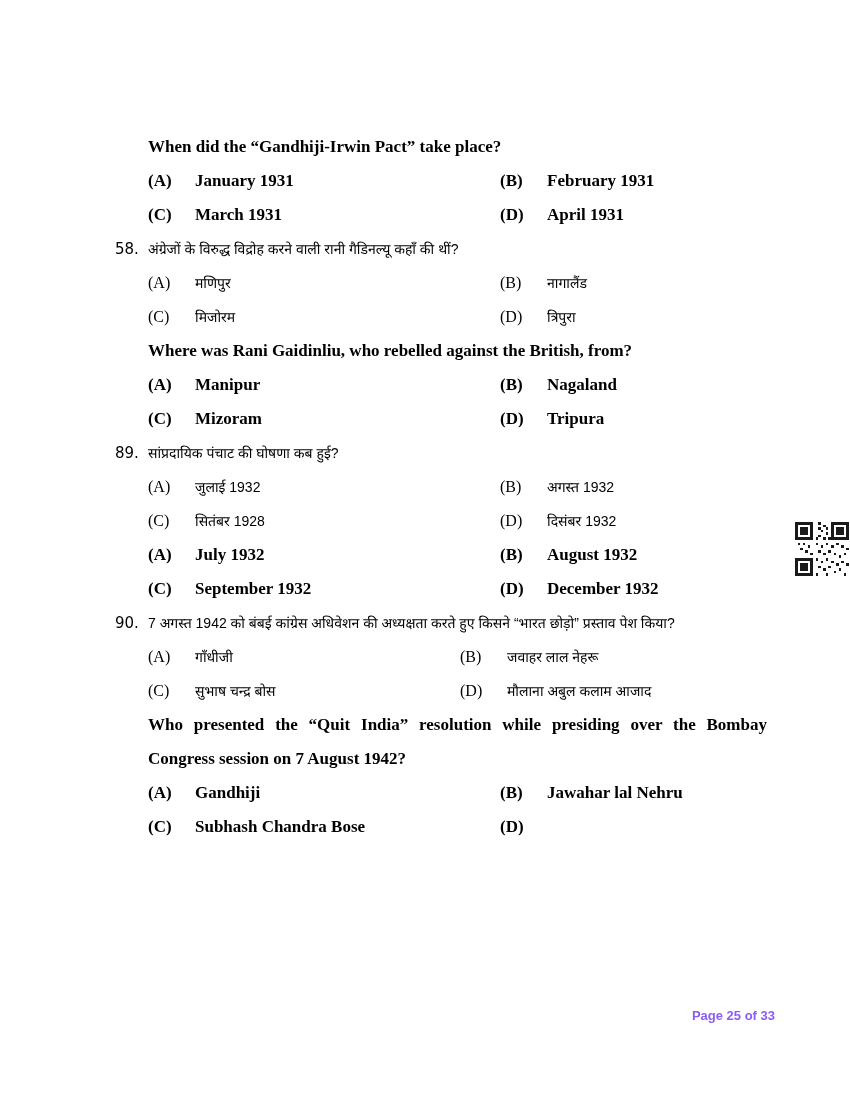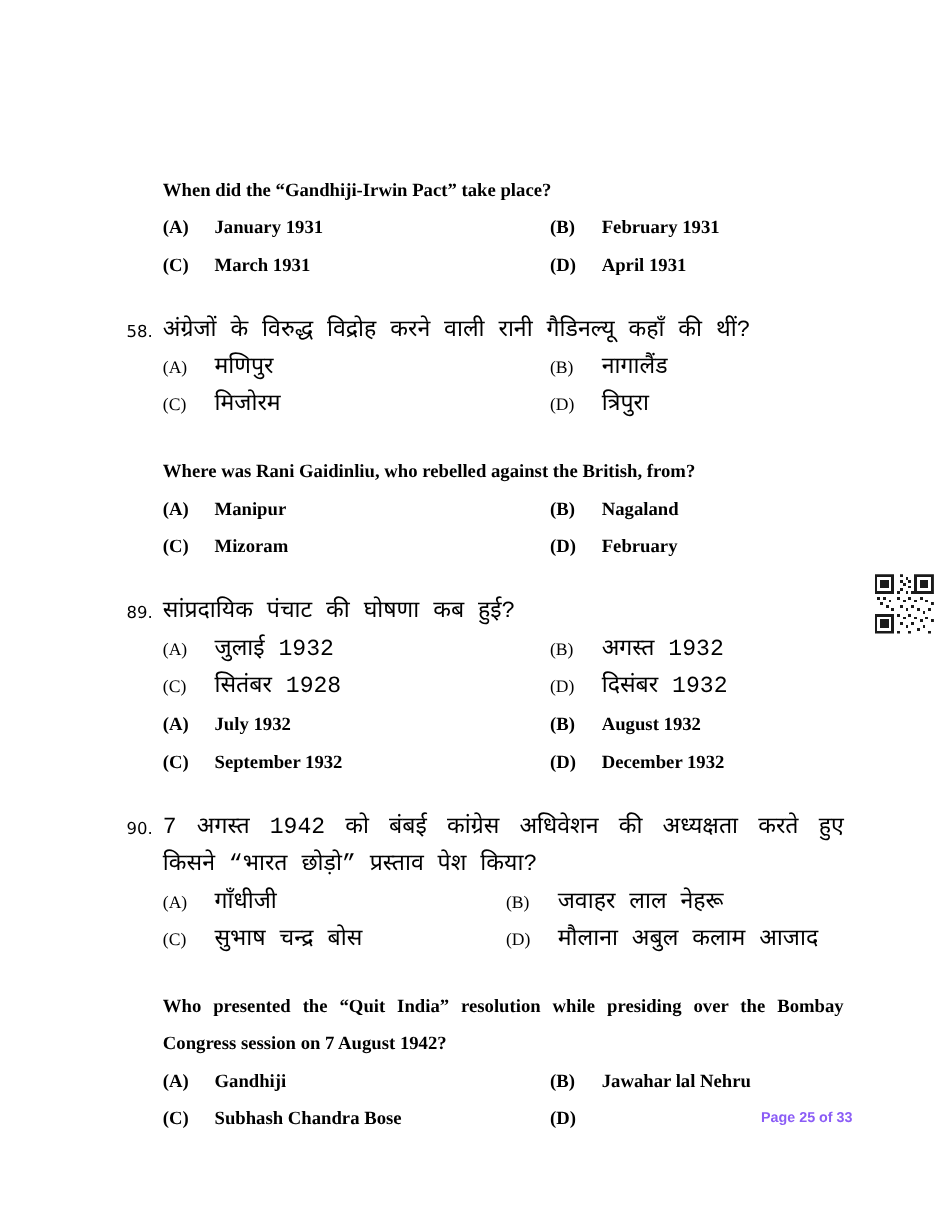--- a/index.html
+++ b/index.html
@@ -12,30 +12,30 @@
     font-family: "Liberation Serif", serif;
     color: #000;
   }
   .content {
     position: absolute;
     top: 130px;
     left: 115px;
     width: 652px;
   }
   .row { line-height: 34px; font-size: 17px; }
-  .q-row { display: flex; margin-top: 26px; }
+  .q-row { display: flex; }
   .q-num {
     width: 33px;
     flex: none;
     font-family: "DejaVu Sans", sans-serif;
     font-size: 15px;
   }
   .q-text { flex: 1; text-align: justify; }
   .en { font-weight: bold; font-family: "Liberation Serif", serif; font-size: 17px; }
-  .hindi { font-weight: normal; font-family: Liberation Mono, monospace; font-size: 21px; }
+  .hindi { font-weight: normal; font-family: Liberation Sans, sans-serif; font-size: 14px; }
   .opts { margin-left: 33px; }
   .opt-row { display: grid; grid-template-columns: 352px 1fr; }
   .opt-row.narrow { grid-template-columns: 312px 1fr; }
   .opt { display: flex; align-items: flex-start; }
   .opt-letter { width: 47px; flex: none; }
   .opt-letter.serif-letter { font-family: "Liberation Serif", serif; font-size: 16px; }
   .opt-text.justify-wrap {
     max-width: 204px;
     text-align: justify;
   }
@@ -132,21 +132,21 @@
           <span class="opt-text en">Nagaland</span>
         </div>
       </div>
       <div class="row opt-row">
         <div class="opt">
           <span class="opt-letter en">(C)</span>
           <span class="opt-text en">Mizoram</span>
         </div>
         <div class="opt">
           <span class="opt-letter en">(D)</span>
-          <span class="opt-text en">February</span>
+          <span class="opt-text en">Tripura</span>
         </div>
       </div>
     </div>
   </section>
 
   <section>
     <div class="row q-row">
       <span class="q-num">89.</span>
       <span class="q-text hindi">सांप्रदायिक पंचाट की घोषणा कब हुई?</span>
     </div>

